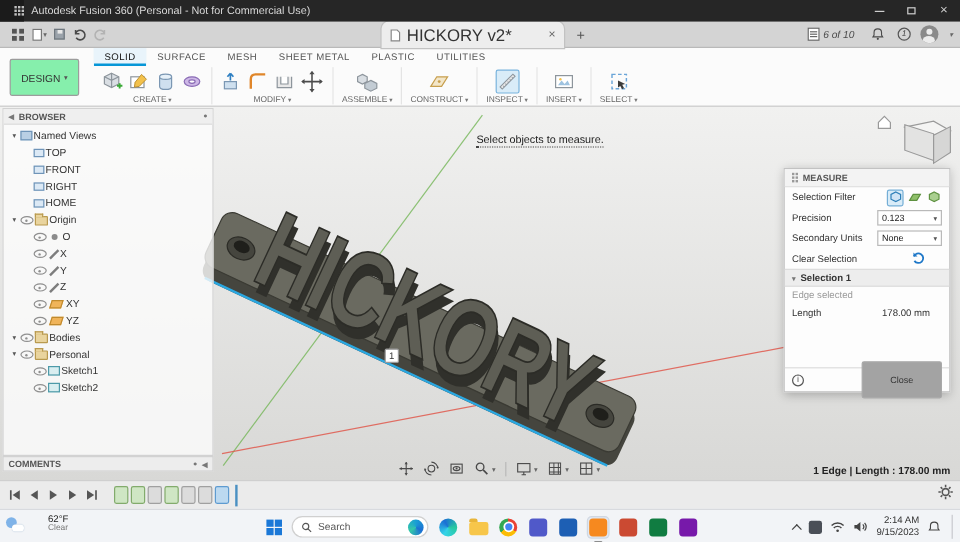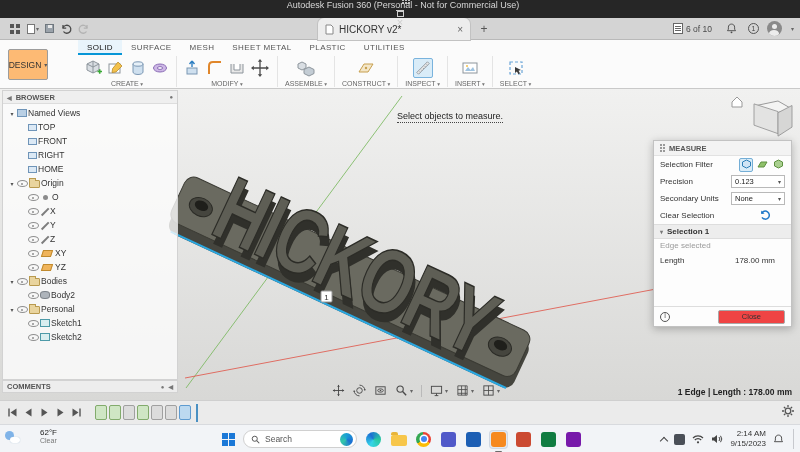--- a/index.html
+++ b/index.html
@@ -1,52 +1,52 @@
 <!DOCTYPE html>
 <html><head>
 <meta charset="utf-8">
 <style>
   * { margin:0; padding:0; box-sizing:border-box; }
   html,body { width:800px; height:452px; overflow:hidden; }
   body { font-family:"Liberation Sans",sans-serif; background:#e8e8e8; position:relative; -webkit-font-smoothing:antialiased; }
 
   
-  #titlebar { position:absolute; top:0; left:0; width:800px; height:18px; background:#262626; display:flex; align-items:center; color:#d8d8d8; font-size:9px; z-index:50;flex-direction:column; }
+  #titlebar { position:absolute; top:0; left:0; width:800px; height:18px; background:#262626; display:flex; align-items:center; color:#d8d8d8; font-size:9px; z-index:50; }
   #titlebar .appbtn { width:20px; height:18px; background:#1b1b1b; display:flex; align-items:center; justify-content:center; }
   .dotgrid { width:2px; height:2px; background:#c0c0c0; box-shadow:3px 0 #c0c0c0,6px 0 #c0c0c0,0 3px #c0c0c0,3px 3px #c0c0c0,6px 3px #c0c0c0,0 6px #c0c0c0,3px 6px #c0c0c0,6px 6px #c0c0c0; margin:-6px -6px 0 0; }
   #titlebar .ttl { margin-left:6px; white-space:nowrap; }
   #titlebar .spacer { flex:1; }
   .wc { width:27px; height:18px; display:flex; align-items:center; justify-content:center; }
   .wc-min i { display:block; width:8px; height:1px; background:#cfcfcf; }
   .wc-max i { display:block; width:7px; height:6px; border:1px solid #cfcfcf; }
   .wc-close { color:#cfcfcf; font-size:11px; line-height:1; }
 
   
   #tabbar { position:absolute; top:18px; left:0; width:800px; height:22px; background:#d4d4d4; border-bottom:1px solid #b9b9b9; display:flex; align-items:center; padding:0 6px; z-index:49; }
   .tbi { height:18px; display:flex; align-items:center; justify-content:center; padding:0 3px; color:#4a4a4a; }
   .tbi svg { display:block; }
   .caret { font-size:6px; color:#666; margin-left:1px; }
   .ic-doc { width:8px; height:10px; background:#fff; border:1px solid #777; position:relative; }
   .ic-save { width:9px; height:9px; background:#9aa2aa; border:1px solid #6f777e; position:relative; }
   .ic-save::after { content:""; position:absolute; top:0; left:2px; width:4px; height:3px; background:#e8e8e8; }
   #doc-tab { position:absolute; left:318px; top:0; width:152px; height:22px; background:#ededed; border-radius:6px 6px 0 0; display:flex; align-items:center; padding:0 7px; gap:5px; box-shadow:0 0 0 1px #c2c2c2; }
-  #doc-tab .dlabel { font-size:10px; color:#333; flex:1; white-space:nowrap; overflow:hidden; }
+  #doc-tab .dlabel { font-size:14px; color:#333; flex:1; white-space:nowrap; overflow:hidden; }
   #doc-tab .dclose { color:#666; font-size:10px; }
   #newtab { position:absolute; left:476px; top:3px; width:16px; height:16px; display:flex; align-items:center; justify-content:center; color:#555; font-size:12px; }
-  #tabbar-right { margin-left:auto; display:flex; align-items:center; gap:8px; font-size:8.5px; color:#333; }
+  #tabbar-right { margin-left:auto; display:flex; align-items:center; gap:8px; font-size:8.5px; color:#333;font-style:italic; }
   .jobicon { width:10px; height:11px; border:1px solid #666; background:#fff; position:relative; }
   .jobicon::after { content:""; position:absolute; left:1px; top:2px; width:6px; height:1px; background:#666; box-shadow:0 2px #666,0 4px #666; }
   .notifcircle { width:11px; height:11px; border:1px solid #555; border-radius:50%; display:flex; align-items:center; justify-content:center; font-size:7px; color:#444; }
   .avatar { width:15px; height:15px; border-radius:50%; background:#8a8a8a; position:relative; overflow:hidden; }
   .avatar::before { content:""; position:absolute; top:2.5px; left:5px; width:5px; height:5px; border-radius:50%; background:#ececec; }
   .avatar::after { content:""; position:absolute; top:9px; left:2.5px; width:10px; height:7px; border-radius:50%; background:#ececec; }
 
   
   #ribbon { position:absolute; top:40px; left:0; width:800px; height:49px; background:#fbfbfb; border-bottom:1px solid #c9c9c9; z-index:48; }
-  #design-btn { position:absolute; left:8px; top:9px; width:40px; height:31px; border:1px solid #9c9c9c; border-radius:2px; background:#fdba74; display:flex; align-items:center; justify-content:center; font-size:8.5px; color:#333; gap:3px; }
+  #design-btn { position:absolute; left:8px; top:9px; width:58px; height:31px; border:1px solid #9c9c9c; border-radius:2px; background:#86efac; display:flex; align-items:center; justify-content:center; font-size:8.5px; color:#333; gap:3px; }
   #design-btn::after { content:"▾"; font-size:6px; color:#555; }
   #ribbon-tabs { position:absolute; left:78px; top:0; height:15px; display:flex; }
   .rtab { padding:0 9px; font-size:8px; letter-spacing:.4px; color:#555; display:flex; align-items:center; }
   .rtab.active { background:#e9f4fb; color:#111; box-shadow:inset 0 -2px 0 #0696d7; }
   #ribbon-groups { position:absolute; left:78px; top:16px; height:33px; display:flex; align-items:flex-start; }
   .rgroup { display:flex; flex-direction:column; align-items:center; padding:1px 7px 0 7px; border-right:1px solid #e4e4e4; }
   .rgroup .gicons { height:22px; display:flex; align-items:center; gap:4px; }
   .glabel { font-size:7px; color:#666; margin-top:1px; white-space:nowrap; }
   .glabel::after { content:" ▾"; font-size:5.5px; color:#777; }
   .gsvg { display:block; }
@@ -94,21 +94,21 @@
   .fic { width:14px; height:14px; display:flex; align-items:center; justify-content:center; border:1px solid transparent; border-radius:2px; }
   .fic.active { background:#d9ecf8; border-color:#74aed6; }
   .msel { width:54px; height:13px; border:1px solid #b9b9b9; background:#fff; display:flex; align-items:center; justify-content:space-between; padding:0 3px; font-size:7.5px; color:#222; }
   .msel::after { content:"▾"; font-size:6px; color:#555; }
   .cb { width:10px; height:10px; border:1px solid #9a9a9a; background:#fff; }
   .msec { height:15px; background:#ededed; display:flex; align-items:center; gap:4px; padding:0 6px; font-weight:bold; border-top:1px solid #ddd; border-bottom:1px solid #ddd; }
   .msub { padding:2px 6px; height:13px; color:#9a9a9a; }
   .mfoot { position:absolute; bottom:0; left:0; right:0; height:20px; border-top:1px solid #ddd; display:flex; align-items:center; justify-content:space-between; padding:0 6px; }
   .info { width:10px; height:10px; border:1px solid #555; border-radius:50%; position:relative; }
   .info::after { content:"i"; position:absolute; left:0; right:0; top:-1.5px; text-align:center; font-size:7.5px; color:#555; }
-  .mclose { min-width:36px; height:14px; border:1px solid #a9a9a9; background:#ef4444; border-radius:2px; font-size:7.5px; display:flex; align-items:center; justify-content:center; color:#333; padding:0 23px; }
+  .mclose { min-width:36px; height:31px; border:1px solid #a9a9a9; background:#a3a3a3; border-radius:2px; font-size:7.5px; display:flex; align-items:center; justify-content:center; color:#333; padding:0 23px; }
 
   
   #navbar { position:absolute; left:332px; top:383px; height:15px; display:flex; align-items:center; gap:8px; z-index:6; }
   .nbi { display:flex; align-items:center; gap:1px; }
   .nbi svg { display:block; }
   .nsep { width:1px; height:12px; background:#b9b9b9; }
 
   
   #timeline { position:absolute; left:0; top:400px; width:800px; height:24px; background:#ebebeb; border-top:1px solid #cfcfcf; display:flex; align-items:center; padding:0 5px; z-index:30; }
   .tb { width:15px; height:15px; display:flex; align-items:center; justify-content:center; margin-right:1px; }
@@ -450,25 +450,20 @@
         <span class="ic ic-plane"></span>
         <span>YZ</span>
       </div>
 
     <div class="trow d0">
         <span class="tri">▾</span>
         <span class="eye"></span>
         <span class="ic ic-folder"></span>
         <span>Bodies</span>
       </div>
-    <div class="trow d1">
-        <span class="eye"></span>
-        <span class="ic ic-body"></span>
-        <span>Body2</span>
-      </div>
 
     <div class="trow d0">
         <span class="tri">▾</span>
         <span class="eye"></span>
         <span class="ic ic-folder"></span>
         <span>Personal</span>
       </div>
     <div class="trow d1">
         <span class="eye"></span>
         <span class="ic ic-sketch"></span>

